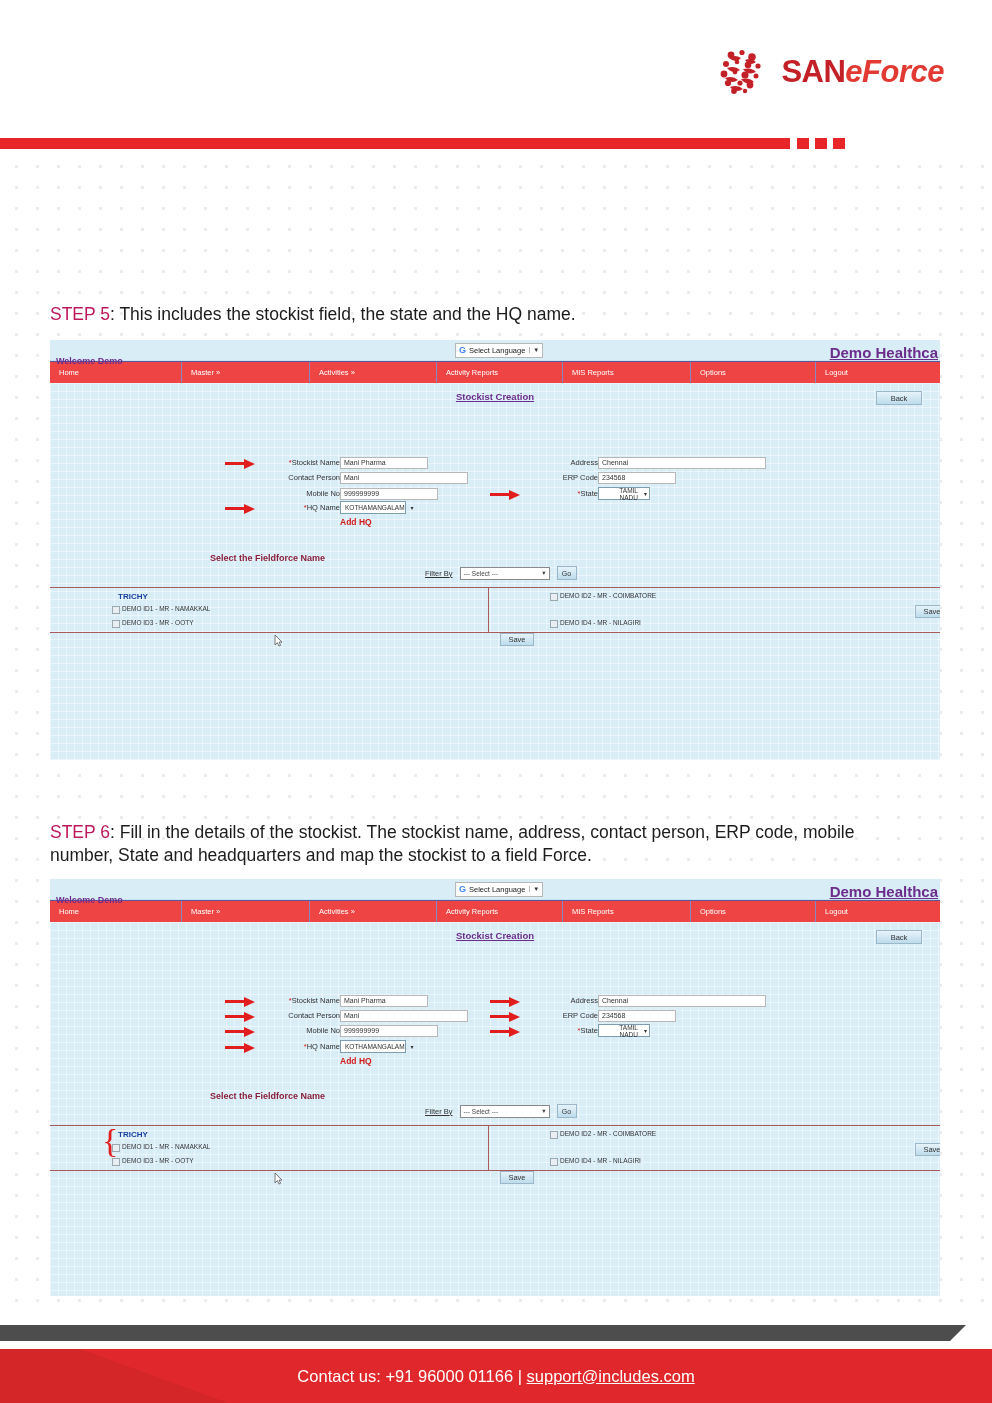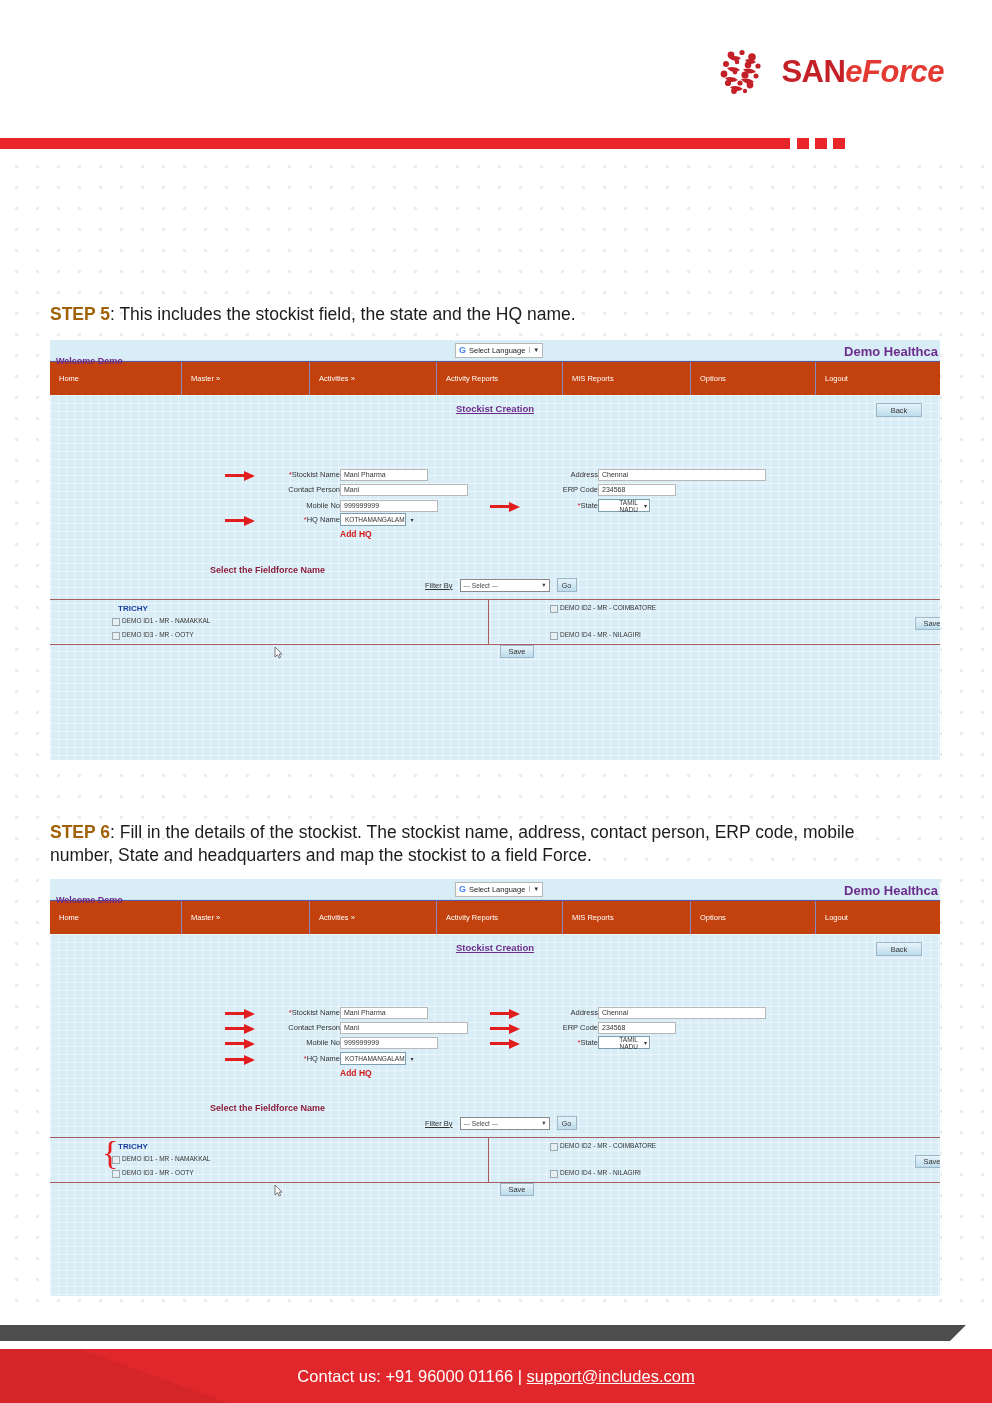--- a/index.html
+++ b/index.html
@@ -39,21 +39,21 @@
   .top-rule-bar { position: absolute; left: 0; top: 0; width: 790px; height: 11px; background: #e8262a; }
   .top-rule-dash { position: absolute; top: 0; width: 12px; height: 11px; background: #e8262a; }
   .d1 { left: 797px; } .d2 { left: 815px; } .d3 { left: 833px; }
 
   
   .step-text {
     position: absolute; left: 50px; z-index: 3;
     font-size: 17.5px; color: #1c1c1c; line-height: 1.33;
     width: 860px;
   }
-  .step-text .step-label { color: #a16207; font-weight: bold; }
+  .step-text .step-label { color: #be185d; font-weight: normal; }
   #step5-text { top: 303px; }
   #step6-text { top: 821px; }
 
   
   .shot {
     position: absolute; z-index: 2;
     background: #d9edf7;
     overflow: hidden;
     border-right: 0;
   }
@@ -75,25 +75,25 @@
     height: 15px; padding: 0 3px; gap: 3px;
   }
   .g-icon { font-size: 9px; font-weight: bold; color: #4285f4; line-height: 1; }
   .lang-label { font-size: 7.5px; color: #222; }
   .lang-caret {
     font-size: 6px; color: #333; border-left: 1px solid #b7b7b7;
     padding-left: 3px; margin-left: 1px;
   }
   .tenant {
     position: absolute; right: 2px; top: 4px;
-    color: #6b2d8c; font-weight: bold; font-size: 13px; white-space: nowrap;
+    color: #6b2d8c; font-weight: bold; font-size: 15px; white-space: nowrap; text-decoration: underline;
   }
 
   .navbar {
-    height: 34px; background: #c2410c;
+    height: 22px; background: #ef4444;
     display: flex; border-top: 1px solid #5a589c;
   }
   .nav-item {
     color: #ffffff; font-size: 7.5px;
     padding: 0 0 0 9px;
     display: flex; align-items: center;
     border-right: 1px solid #8886c4;
     white-space: nowrap;
   }
   .nav-item:nth-child(1) { width: 132px; }

